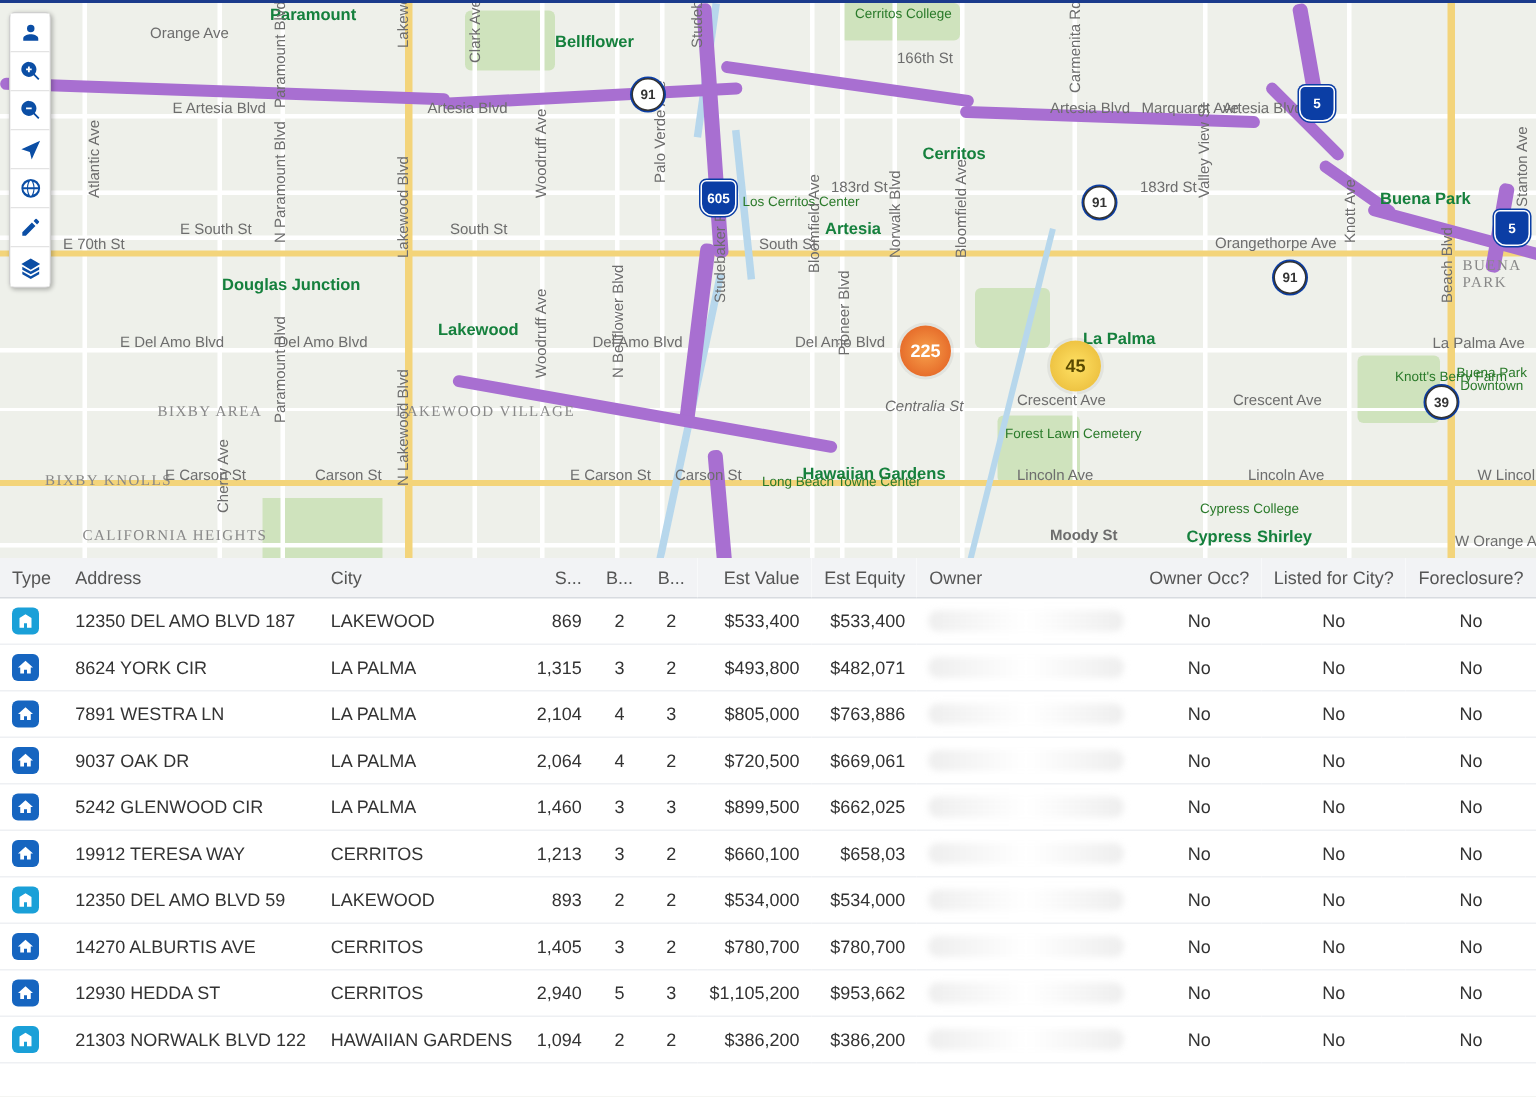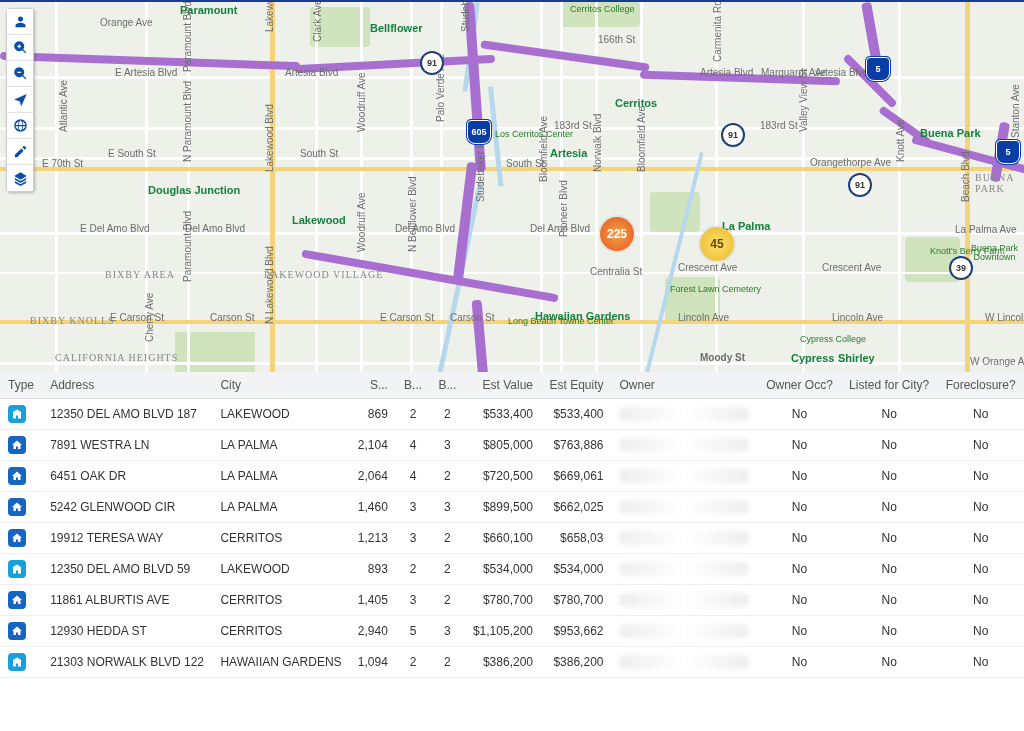--- a/index.html
+++ b/index.html
@@ -265,30 +265,30 @@
           <div class="street-label" style="left: 700px; top: 65px;">Artesia Blvd</div>
           <div class="street-label" style="left: 815px; top: 65px;">Artesia Blvd</div>
           <div class="street-label" style="left: 285px; top: 65px;">Artesia Blvd</div>
           <div class="street-label" style="left: 115px; top: 65px;">E Artesia Blvd</div>
           <div class="street-label" style="left: 761px; top: 65px;">Marquardt Ave</div>
           <div class="street-label" style="left: 598px; top: 32px;">166th St</div>
           <div class="street-label" style="left: 300px; top: 146px;">South St</div>
           <div class="street-label" style="left: 506px; top: 156px;">South St</div>
           <div class="street-label" style="left: 554px; top: 118px;">183rd St</div>
           <div class="street-label" style="left: 760px; top: 118px;">183rd St</div>
-          <div class="street-label" style="left: 108px; top: 146px;">E South St</div>
+          <div class="street-label" style="left: 120px; top: 146px;">E South St</div>
           <div class="street-label" style="left: 185px; top: 221px;">Del Amo Blvd</div>
           <div class="street-label" style="left: 395px; top: 221px;">Del Amo Blvd</div>
           <div class="street-label" style="left: 80px; top: 221px;">E Del Amo Blvd</div>
           <div class="street-label" style="left: 530px; top: 221px;">Del Amo Blvd</div>
           <div class="street-label" style="left: 110px; top: 310px;">E Carson St</div>
           <div class="street-label" style="left: 210px; top: 310px;">Carson St</div>
           <div class="street-label" style="left: 380px; top: 310px;">E Carson St</div>
           <div class="street-label" style="left: 450px; top: 310px;">Carson St</div>
-          <div class="street-label" style="left: 590px; top: 264px;">Centralia St</div>
+          <div class="street-label" style="left: 590px; top: 264px; font-style: italic;">Centralia St</div>
           <div class="street-label" style="left: 678px; top: 260px;">Crescent Ave</div>
           <div class="street-label" style="left: 822px; top: 260px;">Crescent Ave</div>
           <div class="street-label" style="left: 678px; top: 310px;">Lincoln Ave</div>
           <div class="street-label" style="left: 832px; top: 310px;">Lincoln Ave</div>
           <div class="street-label" style="left: 985px; top: 310px;">W Lincoln Ave</div>
           <div class="street-label" style="left: 955px; top: 222px;">La Palma Ave</div>
           <div class="street-label" style="left: 810px; top: 155px;">Orangethorpe Ave</div>
           <div class="street-label" style="left: 100px; top: 15px;">Orange Ave</div>
           <div class="street-label" style="left: 42px; top: 156px;">E 70th St</div>
           <div class="street-label" style="left: 970px; top: 354px;">W Orange Ave</div>
@@ -411,41 +411,61 @@
             <td class="col-center">No</td>
             <td class="col-center">No</td>
             <td class="col-center">No</td>
           </tr>
           <tr>
             <td class="w-type"><span class="type-icon type-house">
                 <svg viewBox="0 0 24 24">
                   <path d="M12 3 2 12h3v8h5v-5h4v5h5v-8h3z"></path>
                 </svg>
               </span></td>
+            <td>8624 YORK CIR</td>
+            <td>LA PALMA</td>
+            <td class="col-num">1,315</td>
+            <td class="col-center">3</td>
+            <td class="col-center">2</td>
+            <td class="col-num">$493,800</td>
+            <td class="col-num">$482,071</td>
+            <td>
+              <span class="owner-blur"></span>
+            </td>
+            <td class="col-center">No</td>
+            <td class="col-center">No</td>
+            <td class="col-center">No</td>
+          </tr>
+          <tr>
+            <td class="w-type"><span class="type-icon type-house">
+                <svg viewBox="0 0 24 24">
+                  <path d="M12 3 2 12h3v8h5v-5h4v5h5v-8h3z"></path>
+                </svg>
+              </span></td>
             <td>7891 WESTRA LN</td>
             <td>LA PALMA</td>
             <td class="col-num">2,104</td>
             <td class="col-center">4</td>
             <td class="col-center">3</td>
             <td class="col-num">$805,000</td>
             <td class="col-num">$763,886</td>
             <td>
               <span class="owner-blur"></span>
             </td>
             <td class="col-center">No</td>
             <td class="col-center">No</td>
             <td class="col-center">No</td>
           </tr>
           <tr>
             <td class="w-type"><span class="type-icon type-house">
                 <svg viewBox="0 0 24 24">
                   <path d="M12 3 2 12h3v8h5v-5h4v5h5v-8h3z"></path>
                 </svg>
               </span></td>
-            <td>6451 OAK DR</td>
+            <td>9037 OAK DR</td>
             <td>LA PALMA</td>
             <td class="col-num">2,064</td>
             <td class="col-center">4</td>
             <td class="col-center">2</td>
             <td class="col-num">$720,500</td>
             <td class="col-num">$669,061</td>
             <td>
               <span class="owner-blur"></span>
             </td>
             <td class="col-center">No</td>
@@ -512,21 +532,21 @@
             <td class="col-center">No</td>
             <td class="col-center">No</td>
             <td class="col-center">No</td>
           </tr>
           <tr>
             <td class="w-type"><span class="type-icon type-house">
                 <svg viewBox="0 0 24 24">
                   <path d="M12 3 2 12h3v8h5v-5h4v5h5v-8h3z"></path>
                 </svg>
               </span></td>
-            <td>11861 ALBURTIS AVE</td>
+            <td>14270 ALBURTIS AVE</td>
             <td>CERRITOS</td>
             <td class="col-num">1,405</td>
             <td class="col-center">3</td>
             <td class="col-center">2</td>
             <td class="col-num">$780,700</td>
             <td class="col-num">$780,700</td>
             <td>
               <span class="owner-blur"></span>
             </td>
             <td class="col-center">No</td>

